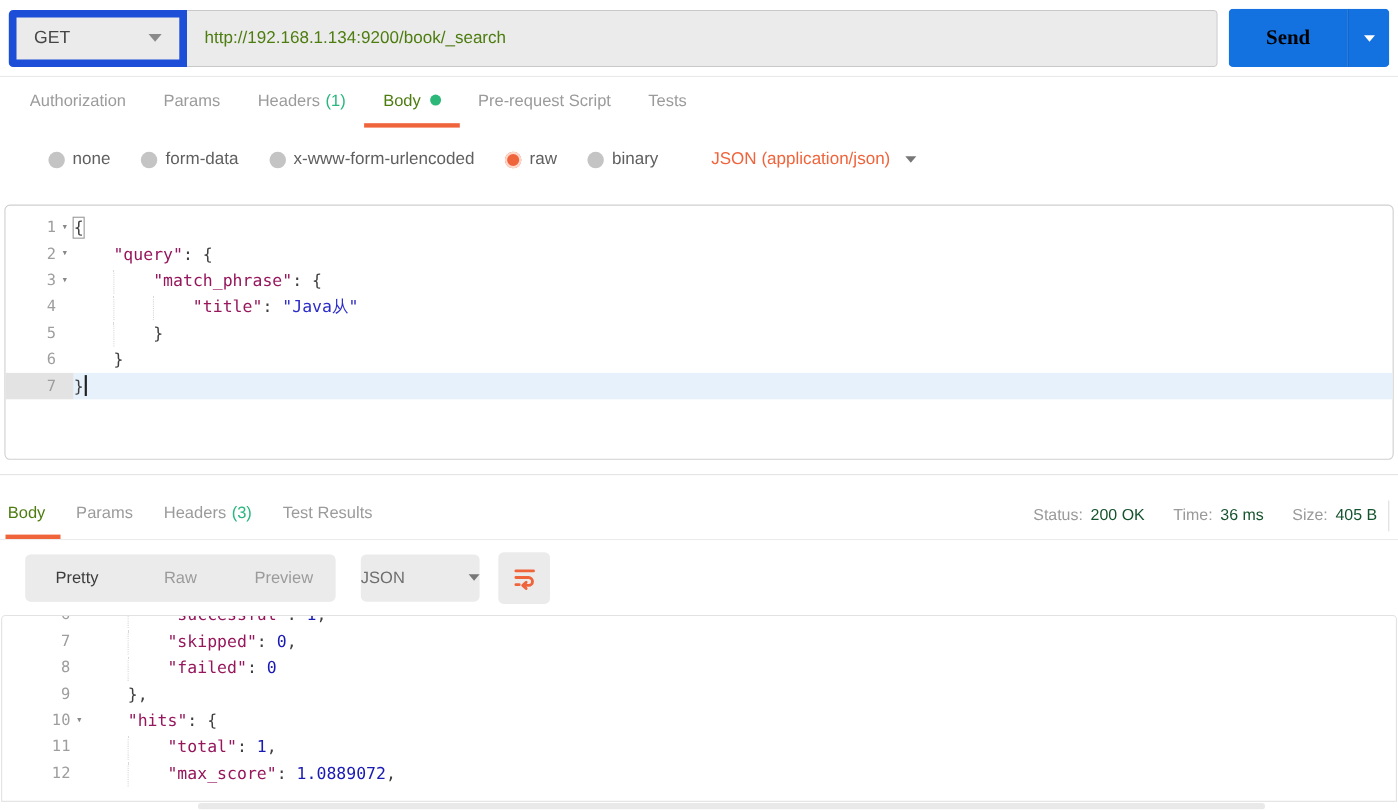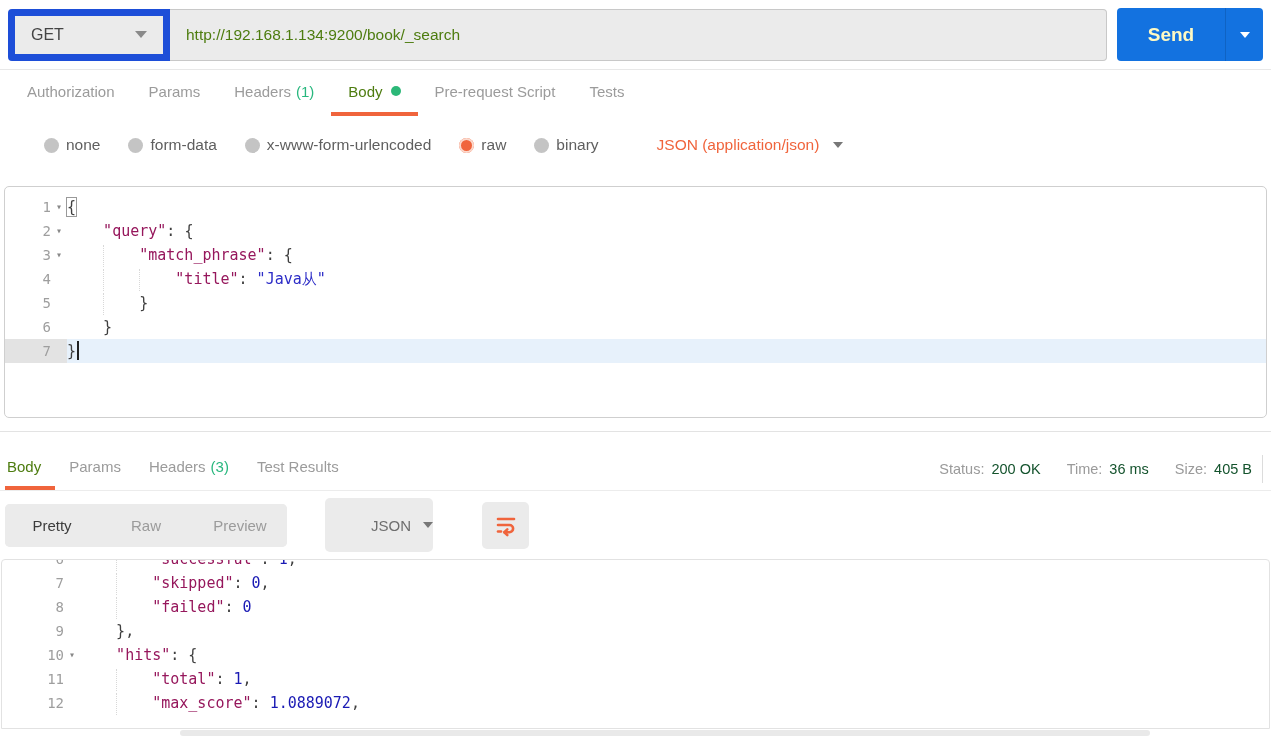--- a/index.html
+++ b/index.html
@@ -13,41 +13,41 @@
                 border-radius:4px 0 0 4px; display:flex; align-items:center;
                 padding:0 16px; cursor:pointer; }
   .method-box .mlabel { font-size:16px; color:#444; flex:1; }
   .caret { width:0; height:0; border-left:6px solid transparent; border-right:6px solid transparent;
            border-top:7px solid #8a8a8a; display:inline-block; }
   .url-box { flex:1; height:52px; background:#ebebeb; border:1px solid #c8c8c8; border-left:none;
              border-radius:0 4px 4px 0; display:flex; align-items:center; padding:0 16px; }
   .url-box input { width:100%; border:none; background:transparent; outline:none;
                    font-size:15.5px; color:#4d7c0f; font-family:"Liberation Sans",sans-serif; }
   .send-group { margin-left:10px; height:53px; display:flex; border-radius:4px; overflow:hidden; }
-  .send-main { width:108px; background:#1372e0; color:#fef9c3; font-size:19px; font-weight:bold;
-               border:none; cursor:pointer; font-family:Liberation Sans, sans-serif; }
+  .send-main { width:108px; background:#1372e0; color:#000000; font-size:19px; font-weight:bold;
+               border:none; cursor:pointer; font-family:Liberation Serif, serif; }
   .send-caret { width:38px; background:#1372e0; border:none; border-left:1px solid #0f63c4;
                 cursor:pointer; display:flex; align-items:center; justify-content:center; }
   .send-caret .caret { border-top-color:#fff; border-left-width:5px; border-right-width:5px; border-top-width:6px; }
 
   
   .req-tabs { height:46px; display:flex; align-items:stretch; padding-left:10px; }
   .tab { display:flex; align-items:center; padding:0 17px; font-size:15px; color:#9b9b9b;
          cursor:pointer; border-bottom:4px solid transparent; }
   .tab.active { color:#4d7c0f; border-bottom-color:#f0643c; }
   .tab .count { color:#28b77e; margin-left:5px; }
   .tab .dot { width:10px; height:10px; border-radius:50%; background:#2cb878; margin-left:8px; }
 
   
   .body-type { height:58px; display:flex; align-items:center; padding-left:44px; }
   .radio-opt { display:flex; align-items:center; margin-right:28px; cursor:pointer; }
   .radio-circle { width:15px; height:15px; border-radius:50%; background:#c4c4c4; margin-right:7px; }
   .radio-opt.selected .radio-circle { background:#f0643c; box-shadow:0 0 0 2px #fbd9cd inset; }
   .radio-opt span.lab { font-size:15.5px; color:#5f5f5f; }
-  .ctype { display:flex; align-items:center; margin-left:30px; cursor:pointer; }
+  .ctype { display:flex; align-items:center; margin-left:20px; cursor:pointer; }
   .ctype .ctype-label { color:#f0643c; font-size:15.5px; margin-right:14px; }
   .ctype .caret { border-top-color:#777; border-left-width:5px; border-right-width:5px; border-top-width:6px; }
 
   
   .editor { font-family:"DejaVu Sans Mono","Liberation Mono",monospace; font-size:15px; line-height:24px; }
   .editor-request { margin:12px 4px 0 4px; border:1px solid #cfcfcf; border-radius:5px;
                     height:232px; padding-top:8px; overflow:hidden; background:#fff; }
   .code-row { display:flex; height:24px; }
   .gutter { display:flex; justify-content:flex-end; align-items:center; color:#9e9e9e;
             font-size:14px; flex-shrink:0; }
@@ -74,28 +74,28 @@
   .resp-header { height:44px; margin-top:15px; display:flex; align-items:stretch;
                  padding:0 8px 0 5px; border-bottom:1px solid #ececec; }
   .resp-header .tab { padding:0 14px; }
   .resp-header .tab:first-child { padding-left:2px; }
   .resp-meta { margin-left:auto; display:flex; align-items:center; font-size:14.5px; }
   .meta-label { color:#9a9a9a; margin-right:7px; }
   .meta-value { color:#14532d; margin-right:26px; }
   .meta-vline { width:1px; height:28px; background:#dcdcdc; margin-left:2px; }
 
   
-  .resp-toolbar { height:68px; display:flex; align-items:center; padding:0 5px;gap:32px; }
+  .resp-toolbar { height:68px; display:flex; align-items:center; padding:0 23px; }
   .view-group { display:flex; background:#ebebeb; border-radius:5px; overflow:hidden; }
   .view-btn { width:94px; height:43px; display:flex; align-items:center; justify-content:center;
               font-size:15px; color:#9b9b9b; cursor:pointer; background:#ebebeb; border:none;
               font-family:"Liberation Sans",sans-serif; }
   .view-btn.active { color:#3c3c3c; }
-  .format-select { margin-left:6px; width:108px; height:54px; background:#ebebeb; border-radius:5px;
-                   display:flex; align-items:center; justify-content:flex-end; cursor:pointer; }
+  .format-select { margin-left:23px; width:108px; height:43px; background:#ebebeb; border-radius:5px;
+                   display:flex; align-items:center; justify-content:space-between; cursor:pointer; }
   .format-select .flabel { font-size:15px; color:#6e6e6e; margin-right:12px; }
   .format-select .caret { border-top-color:#777; border-left-width:5px; border-right-width:5px; border-top-width:6px; }
   .wrap-btn { margin-left:17px; width:47px; height:47px; background:#ebebeb; border-radius:5px;
               border:none; display:flex; align-items:center; justify-content:center; cursor:pointer; }
 
   
   .editor-response { margin:0 1px; height:170px; overflow:hidden;
                      border:1px solid #e2e2e2; border-radius:4px 4px 0 0; background:#fff; }
   .editor-response .inner { margin-top:-13px; }
 

